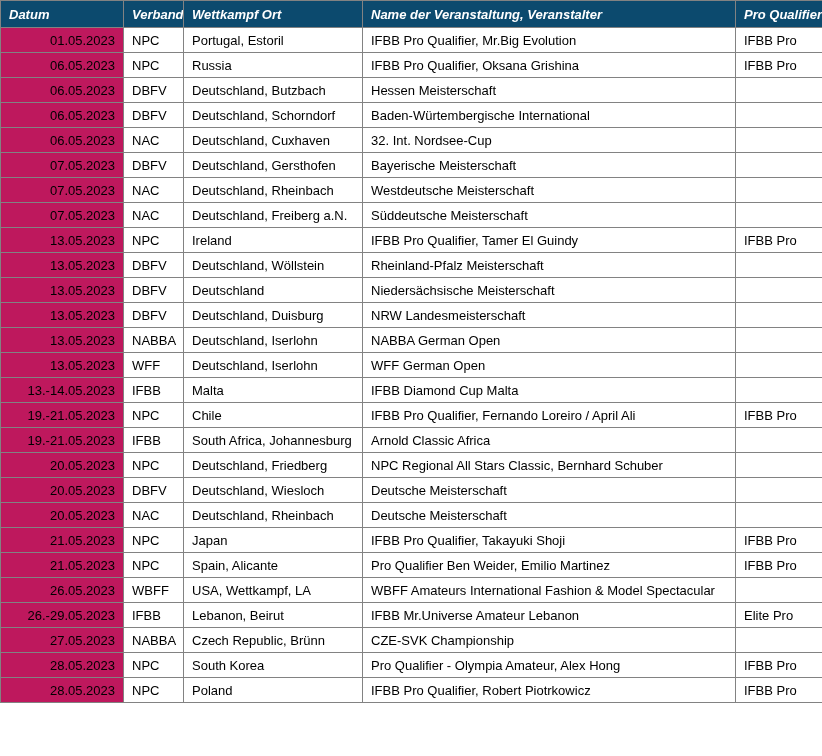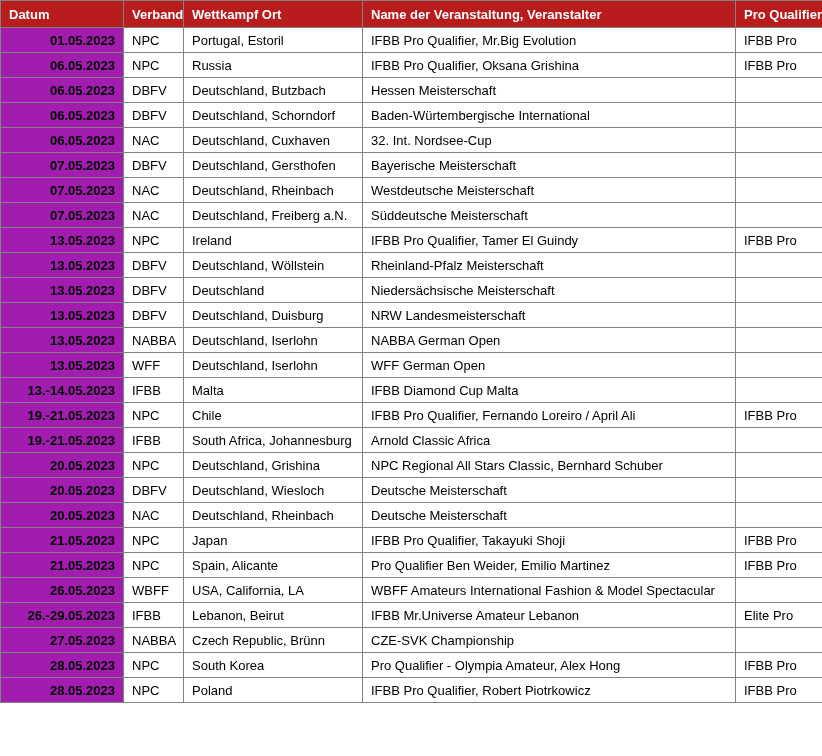--- a/index.html
+++ b/index.html
@@ -26,33 +26,34 @@
 
   table.events th, table.events td {
     border: 1px solid #828282;
     padding: 0 8px;
     vertical-align: middle;
     overflow: hidden;
     white-space: nowrap;
     text-align: left;
   }
   table.events thead th {
-    background: #b91c1c;
+    background: #0c4a6e;
     color: #ffffff;
     font-weight: bold;
     height: 26px;
     font-size: 13px;
+    font-style: italic;
   }
   table.events tbody td {
     background: #ffffff;
     height: 24px;
   }
   table.events tbody td.date-cell {
-    background: #a21caf;
-    font-weight: bold;
+    background: #be185d;
+    font-weight: normal;
     text-align: right;
   }
 </style>
 </head>
 <body>
 
 <table class="events">
   <colgroup>
     <col class="c-date">
     <col class="c-fed">
@@ -204,21 +205,21 @@
     <td class="fed-cell">IFBB</td>
     <td class="loc-cell">South Africa, Johannesburg</td>
     <td class="evt-cell">Arnold Classic Africa</td>
     <td class="qual-cell"></td>
   </tr>
 
 
   <tr>
     <td class="date-cell">20.05.2023</td>
     <td class="fed-cell">NPC</td>
-    <td class="loc-cell">Deutschland, Grishina</td>
+    <td class="loc-cell">Deutschland, Friedberg</td>
     <td class="evt-cell">NPC Regional All Stars Classic, Bernhard Schuber</td>
     <td class="qual-cell"></td>
   </tr>
 
   <tr>
     <td class="date-cell">20.05.2023</td>
     <td class="fed-cell">DBFV</td>
     <td class="loc-cell">Deutschland, Wiesloch</td>
     <td class="evt-cell">Deutsche Meisterschaft</td>
     <td class="qual-cell"></td>
@@ -244,21 +245,21 @@
     <td class="date-cell">21.05.2023</td>
     <td class="fed-cell">NPC</td>
     <td class="loc-cell">Spain, Alicante</td>
     <td class="evt-cell">Pro Qualifier Ben Weider, Emilio Martinez</td>
     <td class="qual-cell">IFBB Pro</td>
   </tr>
 
   <tr>
     <td class="date-cell">26.05.2023</td>
     <td class="fed-cell">WBFF</td>
-    <td class="loc-cell">USA, California, LA</td>
+    <td class="loc-cell">USA, Wettkampf, LA</td>
     <td class="evt-cell">WBFF Amateurs International Fashion &amp; Model Spectacular</td>
     <td class="qual-cell"></td>
   </tr>
 
   <tr>
     <td class="date-cell">26.-29.05.2023</td>
     <td class="fed-cell">IFBB</td>
     <td class="loc-cell">Lebanon, Beirut</td>
     <td class="evt-cell">IFBB Mr.Universe Amateur Lebanon</td>
     <td class="qual-cell">Elite Pro</td>

